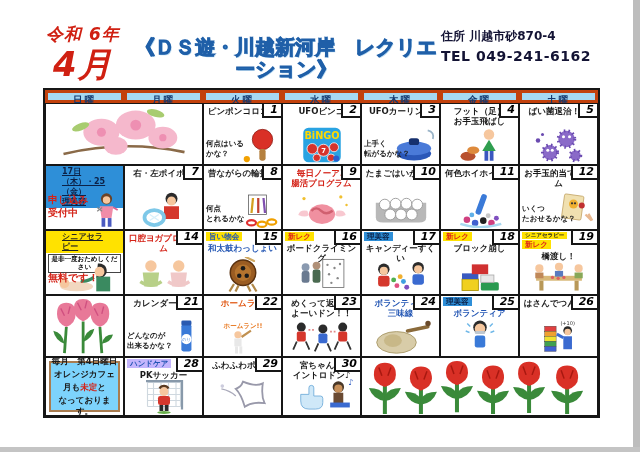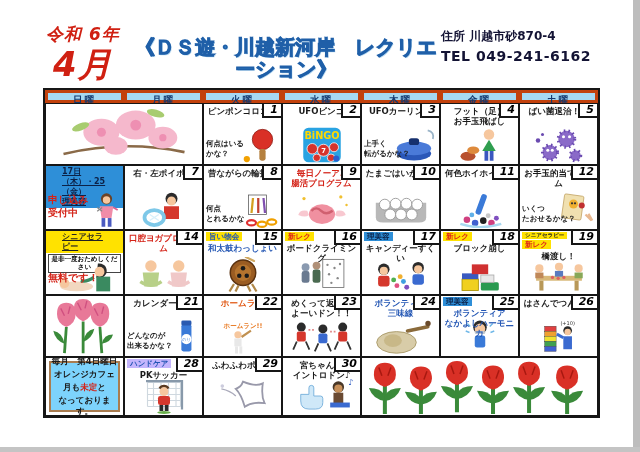--- a/index.html
+++ b/index.html
@@ -570,21 +570,20 @@
         </svg>
       </span>
       <span class="datebox">24</span>
     </div>
     <div class="cell">
       <div class="badges">
         <span class="badge" style="background: rgb(46, 143, 216); color: rgb(12, 34, 72);">理美容</span>
       </div>
       <div class="title">
         <span class="tline" style="color: rgb(35, 86, 180);">ボランティア</span>
-        <span class="tline" style="color: rgb(35, 86, 180);">なかよしハーモニカ</span>
       </div>
       <span class="icon">
         <svg viewBox="0 0 50 48">
           <circle cx="25" cy="11" r="9" fill="#2b2b2b"></circle>
           <circle cx="25" cy="13" r="7" fill="#f6c79e"></circle>
           <rect x="18" y="16" width="14" height="4" rx="2" fill="#c0c8d0"></rect>
           <rect x="18" y="22" width="14" height="16" rx="3" fill="#3a7ad8"></rect>
           <path d="M8 6 l4 4 M42 6 l-4 4 M6 16 l5 2 M44 16 l-5 2" stroke="#70b8e8" stroke-width="2"></path>
         </svg>
       </span>

